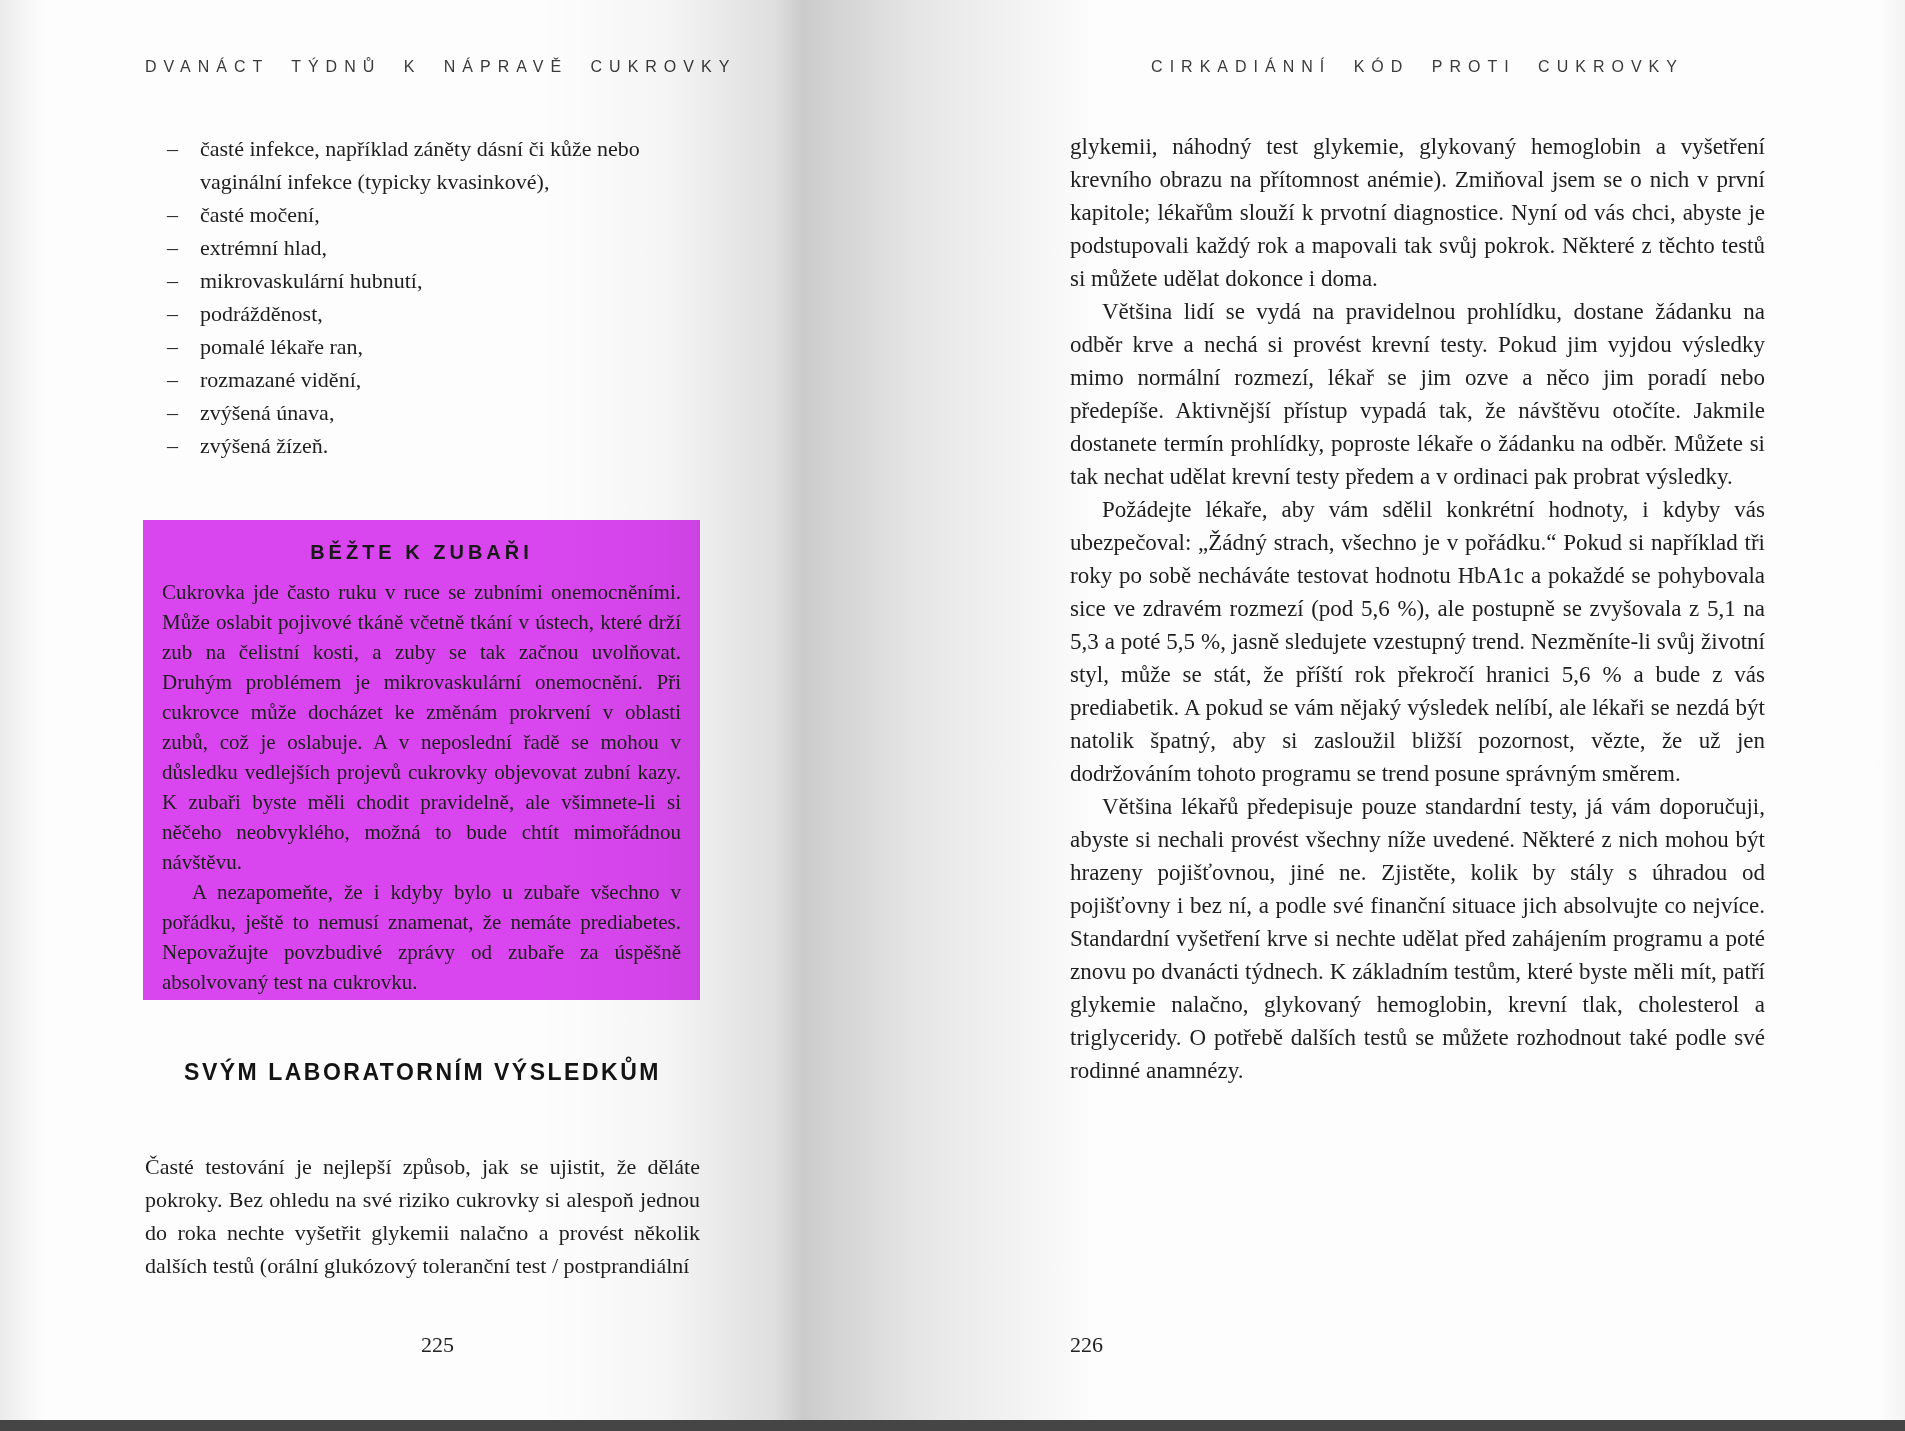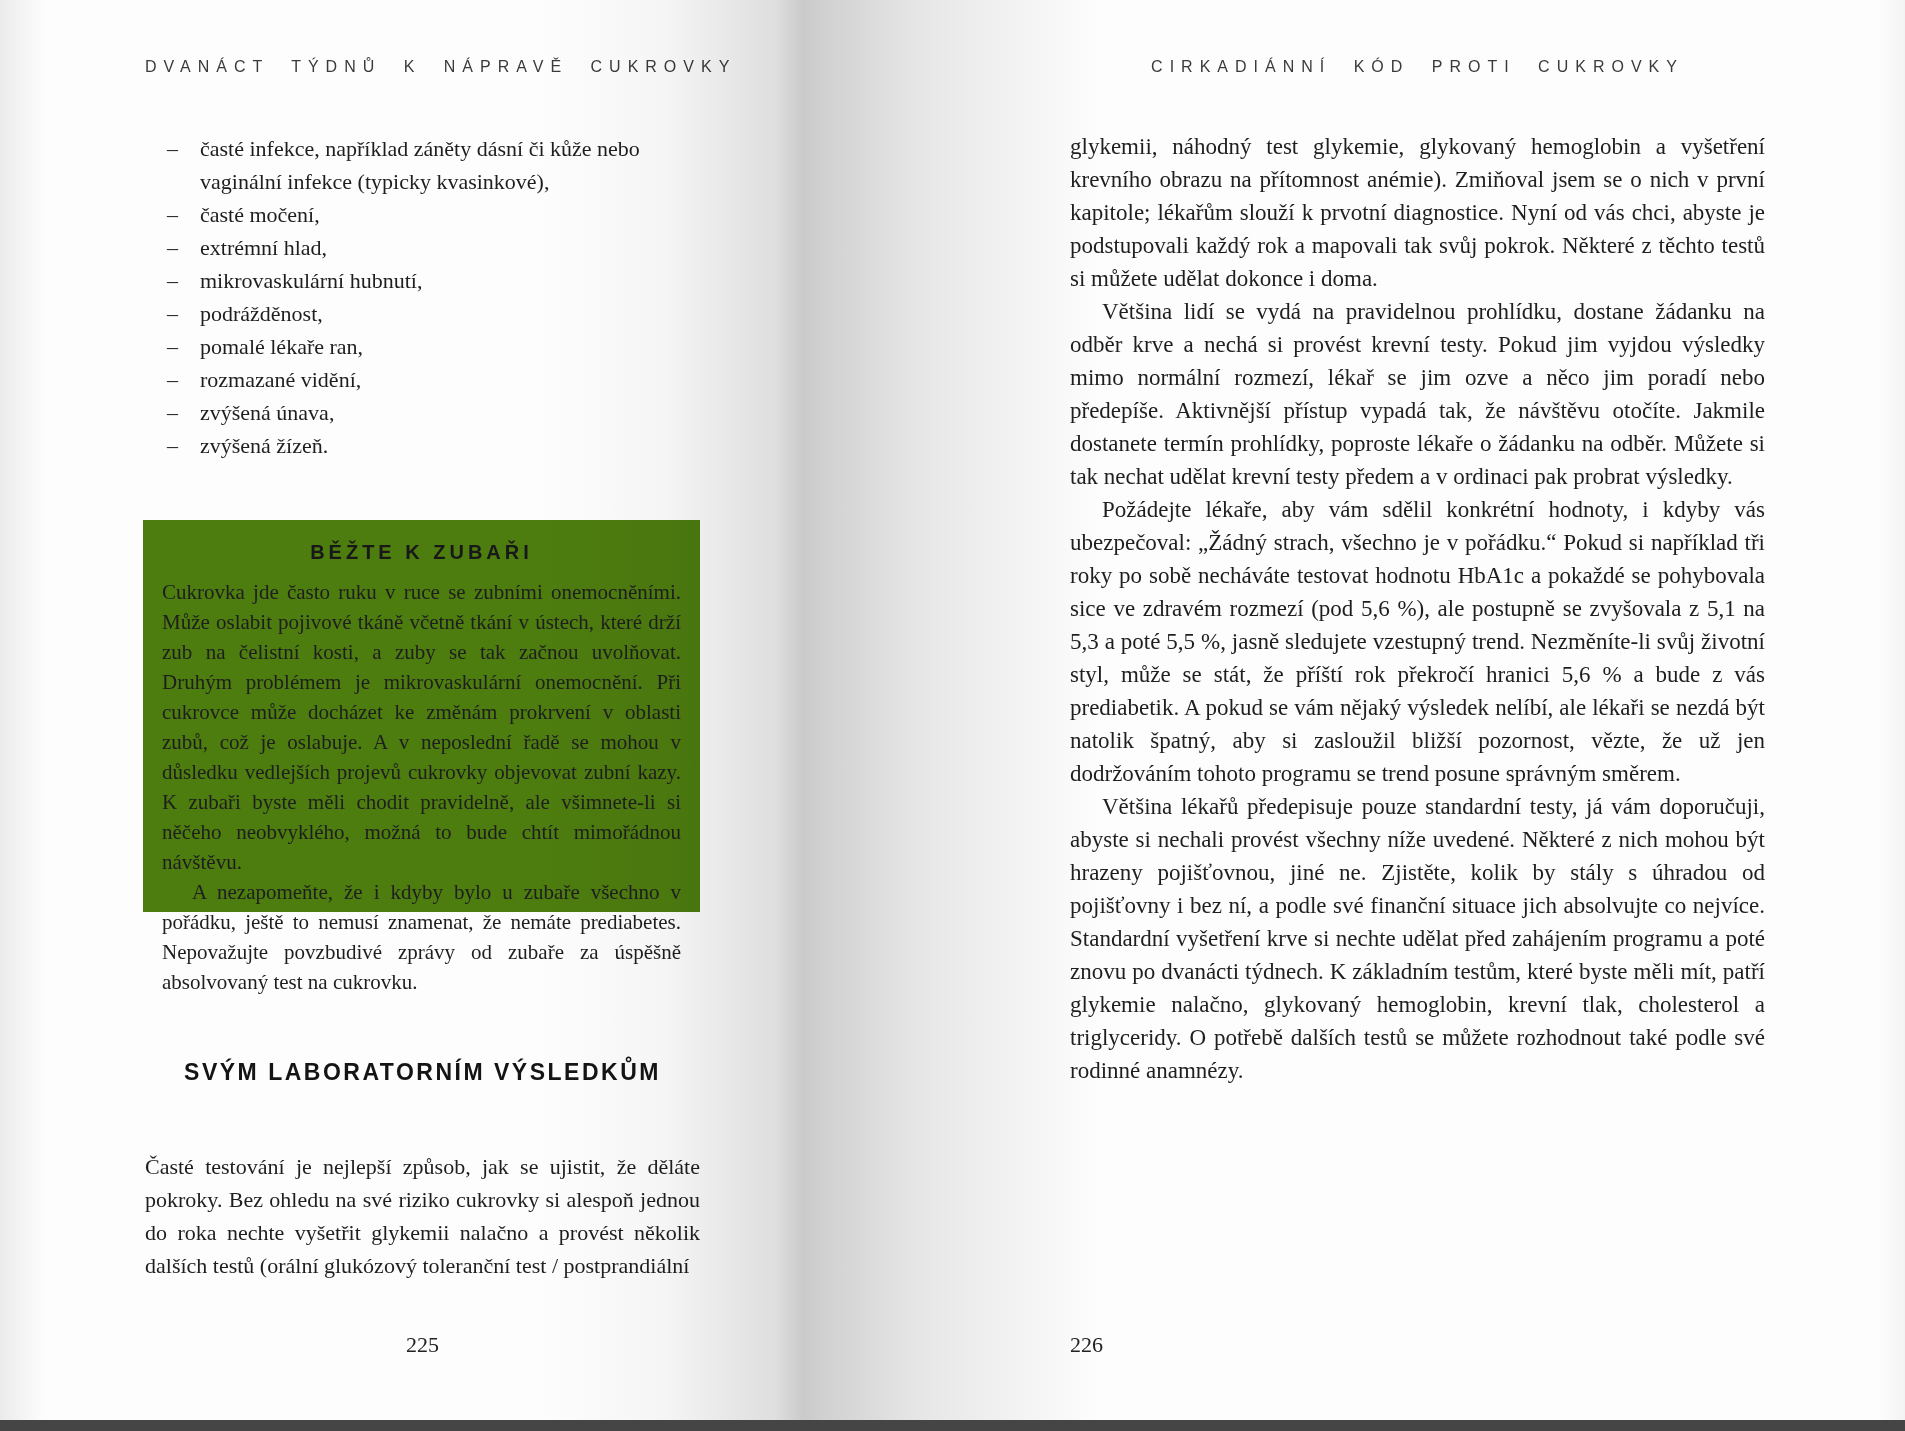--- a/index.html
+++ b/index.html
@@ -21,22 +21,22 @@
   .rh-right { left:1070px; width:695px; }
 
   .symptom-list {
     position:absolute; left:145px; top:132px; width:555px;
     margin:0; padding:0; font-size:22px; line-height:33px;
   }
   .symptom-list li { list-style:none; position:relative; padding-left:55px; }
   .symptom-list .dash { position:absolute; left:22px; }
 
   .graybox {
-    position:absolute; left:143px; top:520px; width:557px; height:392px;
-    background:#4d7c0f; box-sizing:border-box; padding:21px 19px 0 19px;
+    position:absolute; left:143px; top:520px; width:557px; height:480px;
+    background:#d946ef; box-sizing:border-box; padding:21px 19px 0 19px;
   }
   .box-title {
     font-family:"Liberation Sans", sans-serif; font-weight:bold;
     font-size:20px; letter-spacing:4px; text-align:center;
     color:#181818; margin:0 0 13px 0;
   }
   .box-body p { margin:0; font-size:21px; line-height:30px; text-align:justify; }
   .box-body p + p { text-indent:30px; }
 
   .section-heading {
@@ -52,21 +52,21 @@
   }
 
   .right-body {
     position:absolute; left:1070px; top:130px; width:695px;
     font-size:23px; line-height:33px; text-align:justify;
   }
   .right-body p { margin:0; }
   .right-body p + p { text-indent:32px; }
 
   .pagenum { position:absolute; top:1332px; font-size:22px; color:#222; }
-  .pn-left  { left:145px; width:555px; text-align:center; }
+  .pn-left  { left:160px; width:555px; text-align:center; }
   .pn-right { left:1070px; width:695px; text-align:left; }
 
   .gutter-shadow {
     position:absolute; left:540px; top:0; width:560px; height:1431px;
     pointer-events:none; z-index:5;
     background:linear-gradient(to right,
       rgba(0,0,0,0) 0%, rgba(0,0,0,0.03) 22%, rgba(0,0,0,0.12) 42%,
       rgba(0,0,0,0.20) 47%, rgba(0,0,0,0.17) 52%, rgba(0,0,0,0.09) 68%,
       rgba(0,0,0,0) 100%);
   }

